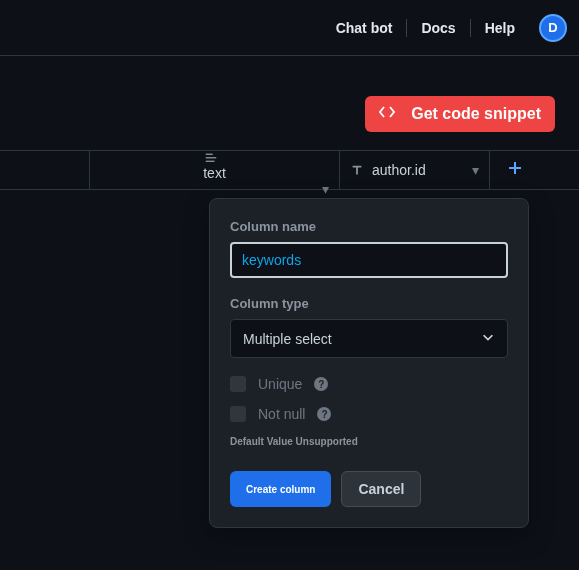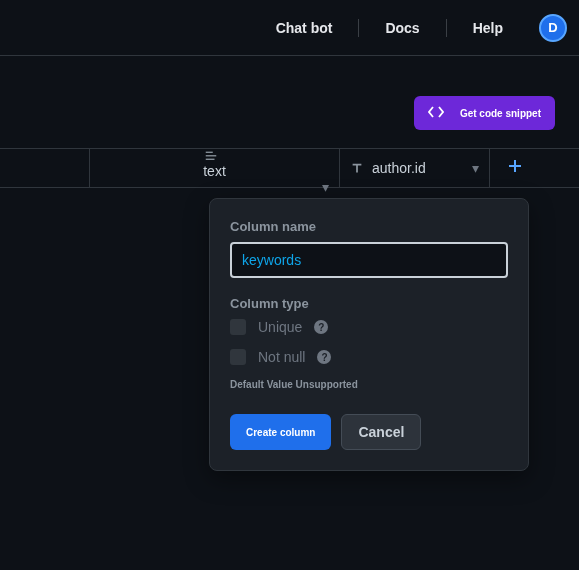--- a/index.html
+++ b/index.html
@@ -16,21 +16,21 @@
       overflow: hidden;
       position: relative;
     }
     .top-nav {
       height: 56px;
       border-bottom: 1px solid #30363d;
       display: flex;
       justify-content: flex-end;
       align-items: center;
       padding-right: 12px;
-      gap: 16px;
+      gap: 4px;
     }
     .nav-link {
       color: #e5e7eb;
       font-size: 14px;
       font-weight: 600;
       padding: 0 10px;
       cursor: pointer;
       height: 20px;
       display: flex;
       align-items: center;
@@ -54,26 +54,26 @@
       font-weight: 600;
       margin-left: 10px;
       cursor: pointer;
     }
     .toolbar-row {
       display: flex;
       justify-content: flex-end;
       padding: 40px 24px 18px;
     }
     .btn-primary {
-      background: #6d28d9;
+      background: #ef4444;
       color: #fff;
       border: none;
       padding: 8px 14px;
       border-radius: 6px;
-      font-size: 10px;
+      font-size: 16px;
       font-weight: 600;
       display: flex;
       align-items: center;
       gap: 16px;
       cursor: pointer;
     }
     .btn-primary svg {
       width: 16px;
       height: 16px;
     }
@@ -276,20 +276,28 @@
       </svg>
     </span>
   </div>
 </div>
 
 <div class="popover">
   <label class="form-label">Column name</label>
   <input class="form-input" type="text" value="keywords" style="">
 
   <label class="form-label">Column type</label>
+  <div class="form-select">
+    <span>Multiple select</span>
+    <span>
+      <svg width="14" height="14" viewBox="0 0 16 16" fill="none" stroke="currentColor" stroke-width="2">
+        <path d="M3 6l5 5 5-5"></path>
+      </svg>
+    </span>
+  </div>
 
   <div class="checkbox-row">
     <div class="checkbox-box"></div>
     <span>Unique</span>
     <div class="help-circle">?</div>
   </div>
 
   <div class="checkbox-row">
     <div class="checkbox-box"></div>
     <span>Not null</span>

